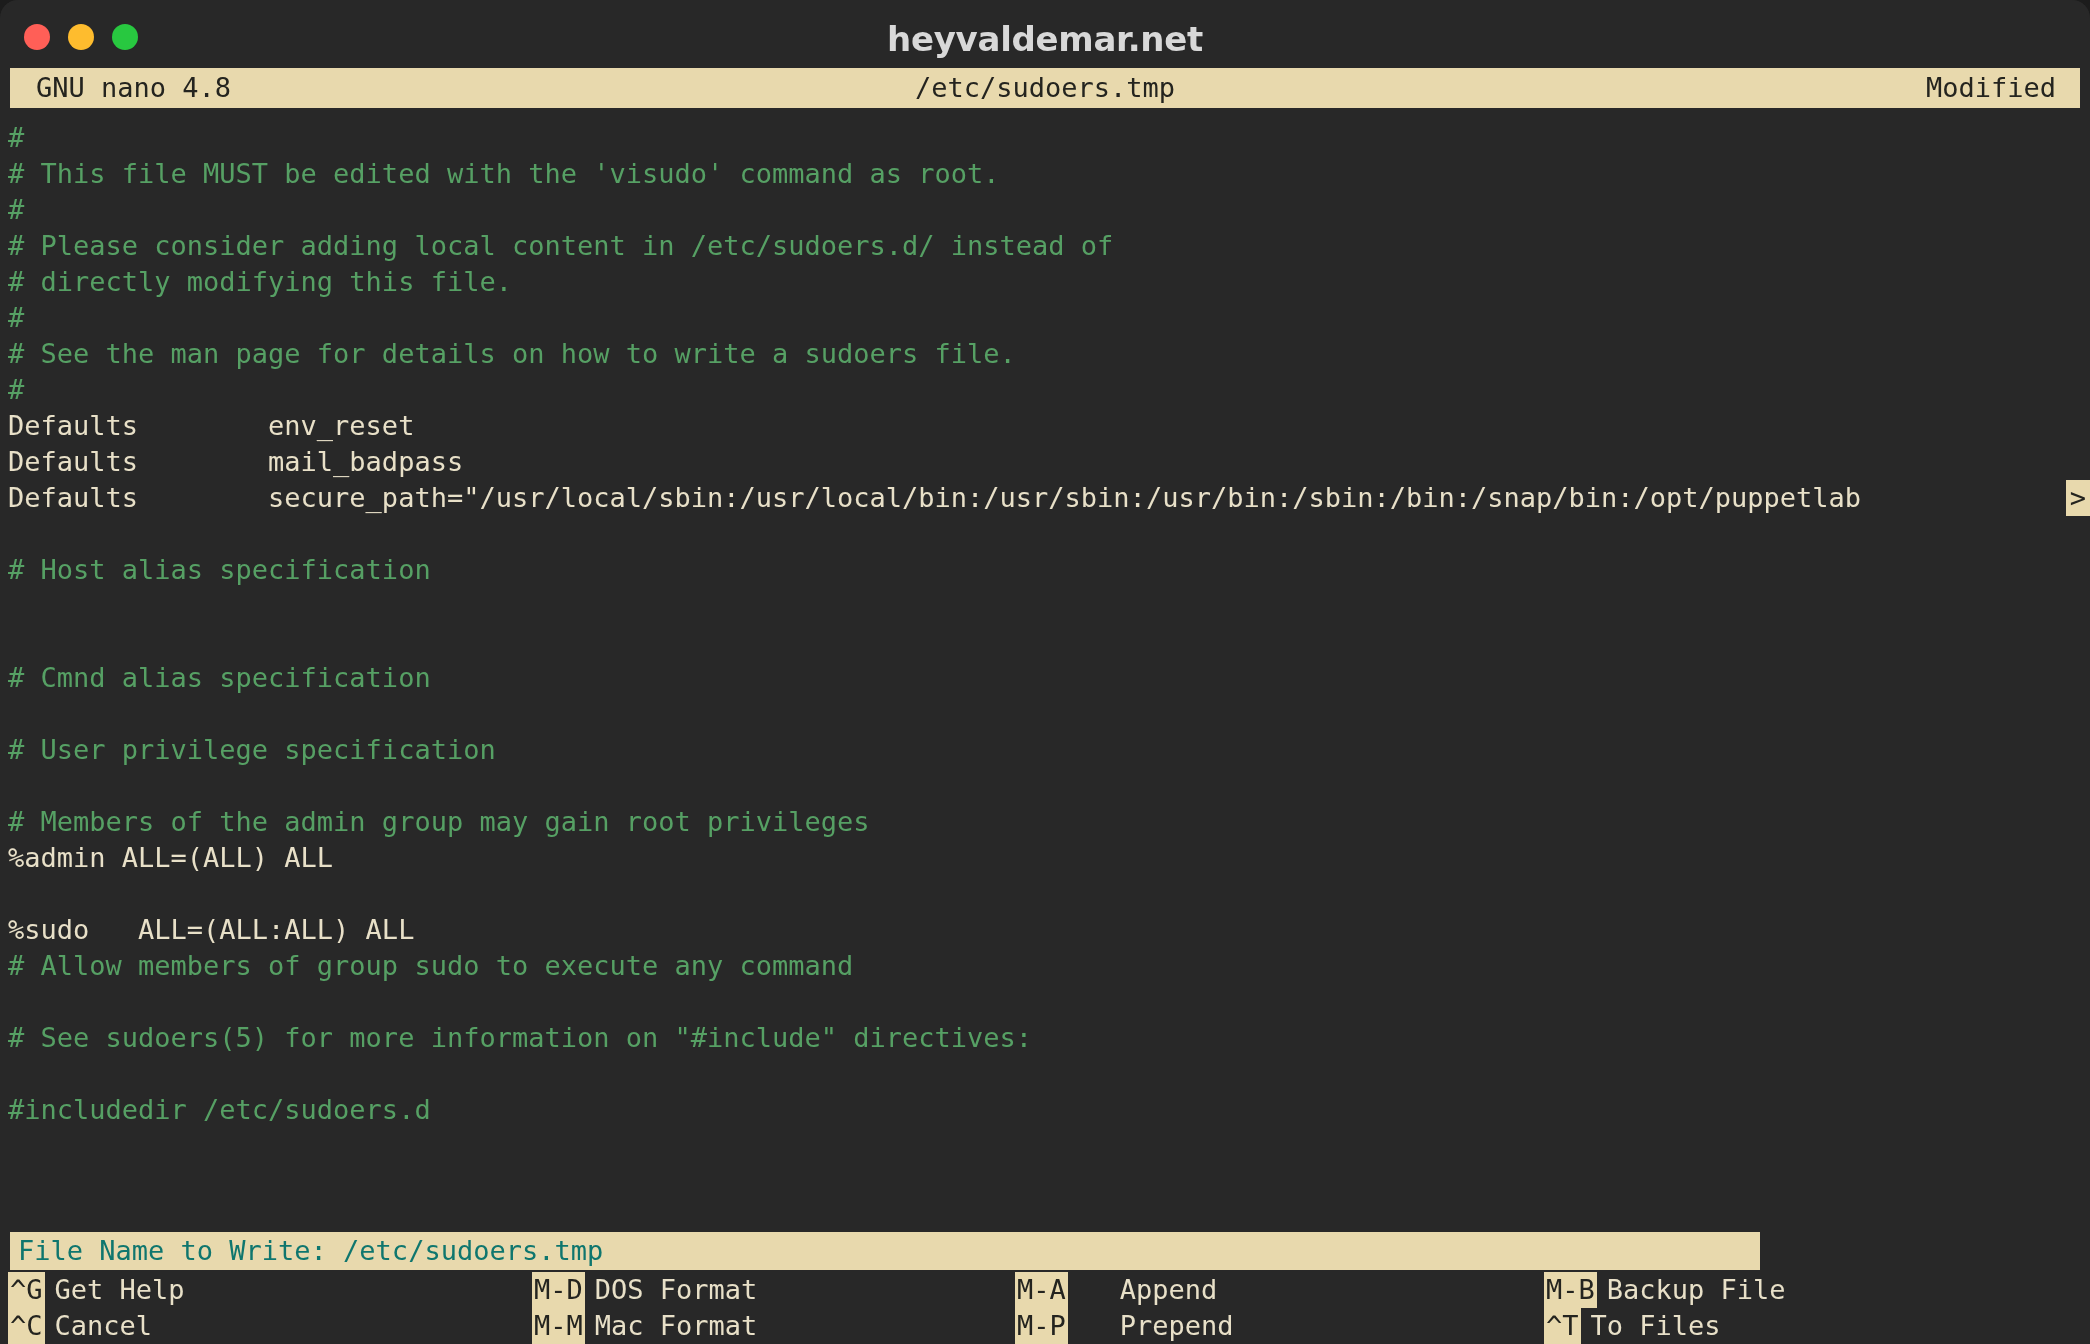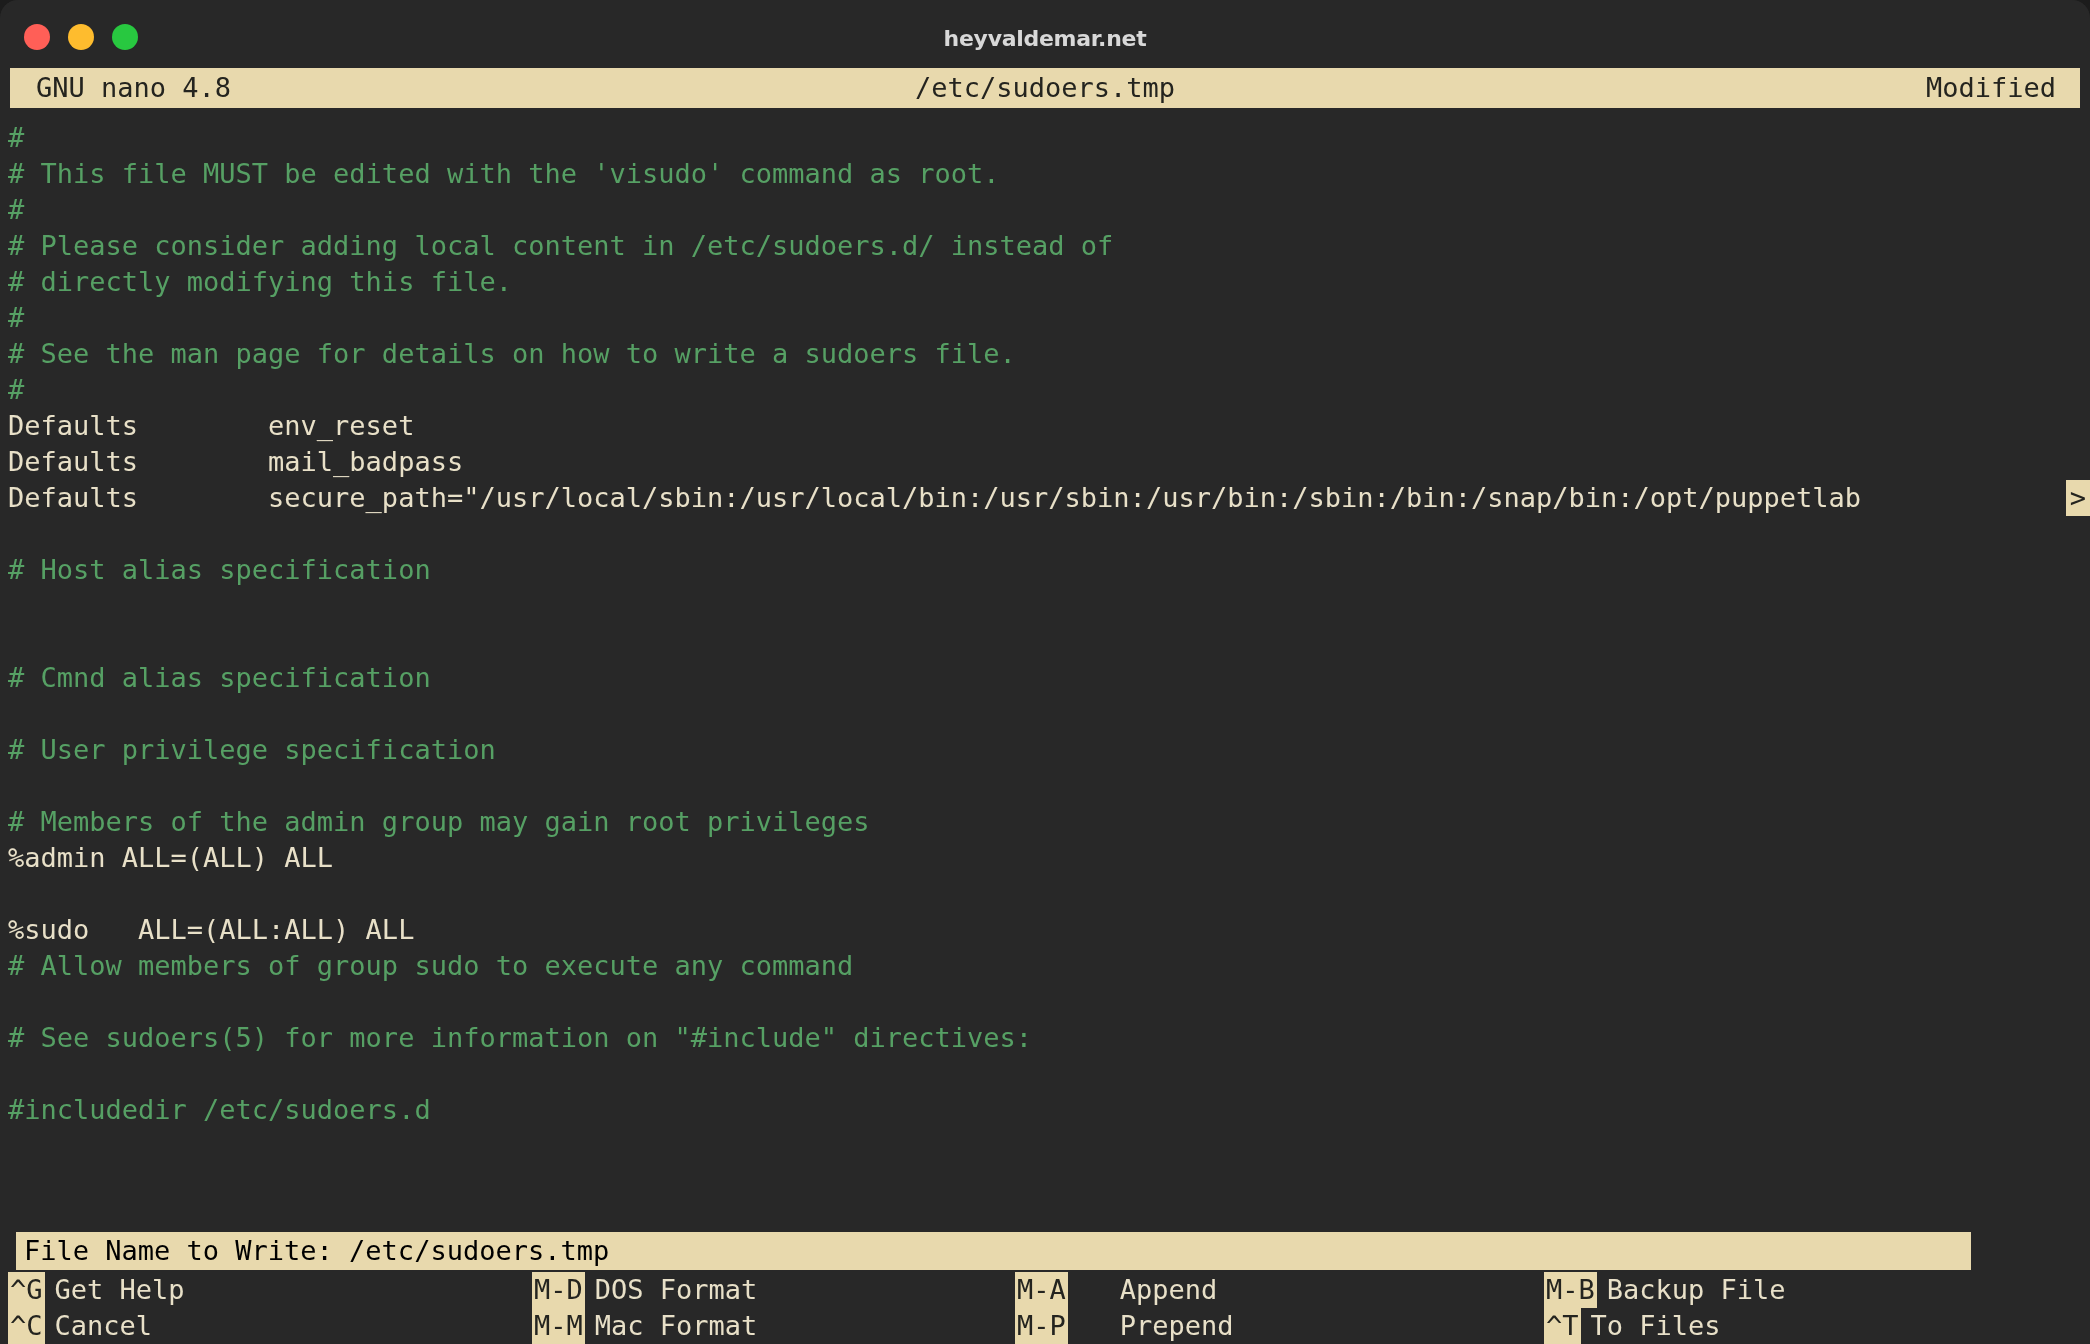--- a/index.html
+++ b/index.html
@@ -55,21 +55,21 @@
   .window-title {
     position: absolute;
     top: 0;
     left: 0;
     width: 2090px;
     height: 78px;
     line-height: 78px;
     text-align: center;
     color: #d8d8d8;
     font-family: "DejaVu Sans", "Liberation Sans", sans-serif;
-    font-size: 22px;
+    font-size: 34px;
     font-weight: bold;
     letter-spacing: -0.3px;
   }
 
   
   .nano-header {
     position: absolute;
     top: 68px;
     left: 10px;
     width: 2070px;
@@ -128,25 +128,25 @@
     color: #24241f;
     padding: 0 4px;
     height: 36px;
     line-height: 36px;
   }
 
   
   .prompt-bar {
     position: absolute;
     top: 1232px;
-    left: 16px;
-    width: 1955px;
+    left: 10px;
+    width: 1750px;
     height: 38px;
     background: #e8d9ad;
-    color: #000000;
+    color: #0f766e;
     font-size: 27px;
     line-height: 38px;
     white-space: pre;
     padding-left: 8px;
     box-sizing: border-box;
     overflow: hidden;
   }
 
   
   .shortcuts {

